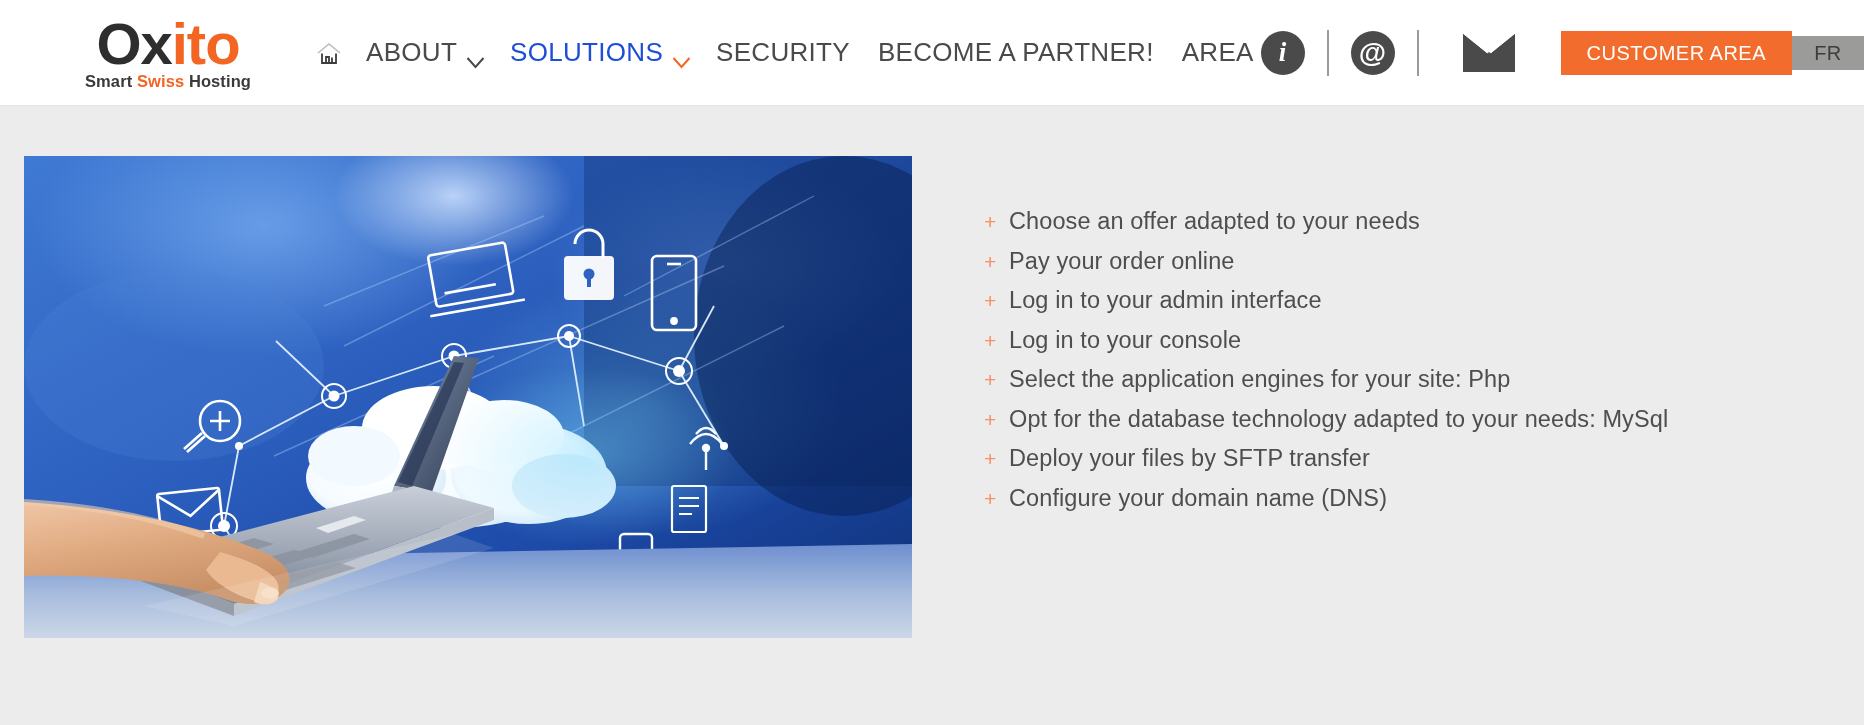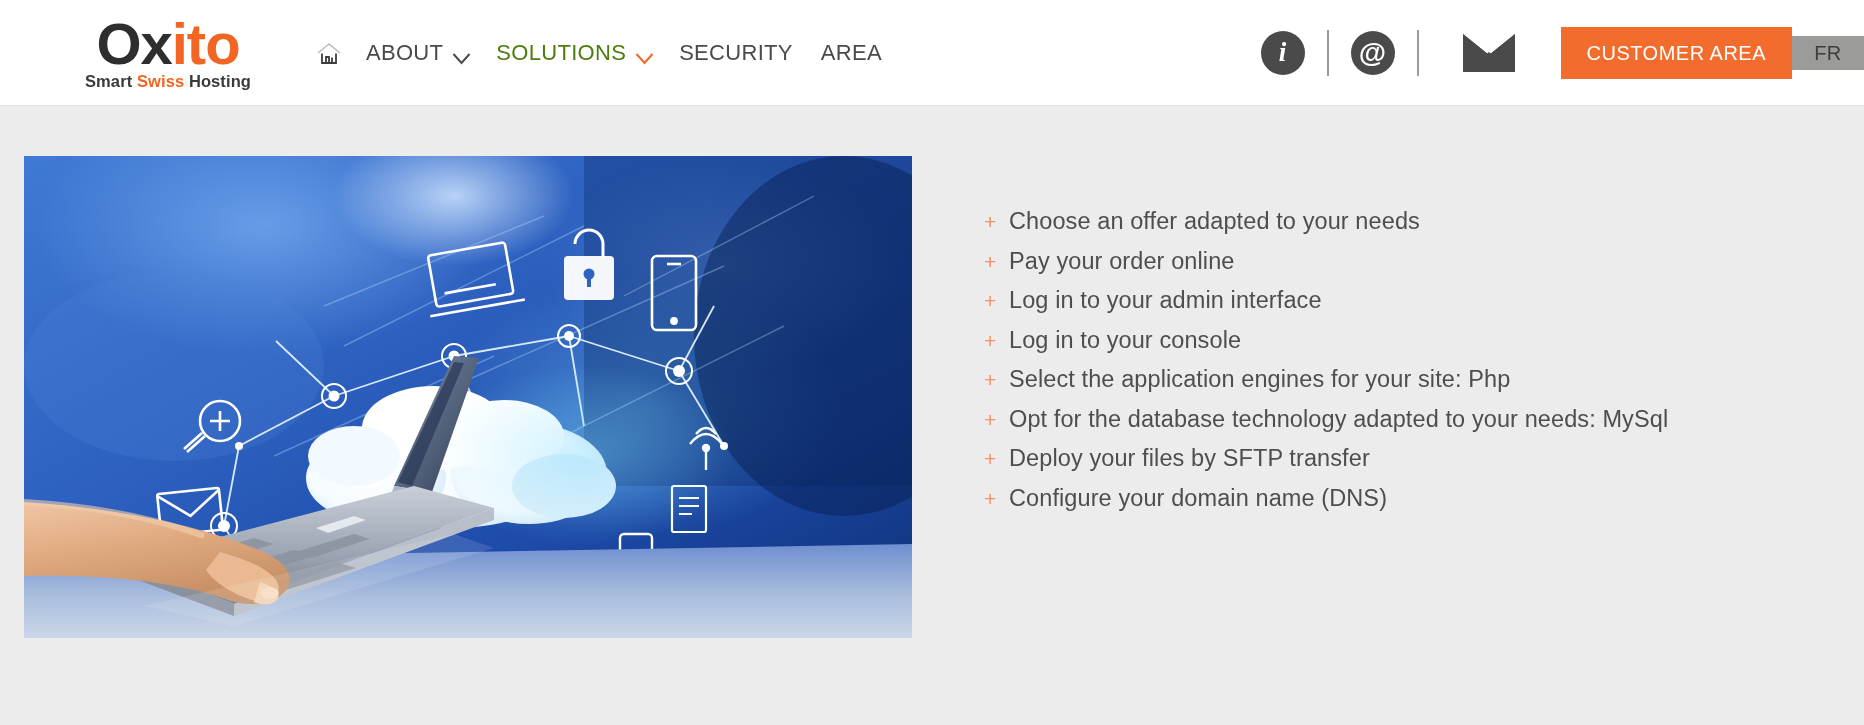--- a/index.html
+++ b/index.html
@@ -61,28 +61,28 @@
     align-items: center;
     justify-content: center;
     width: 26px;
     height: 26px;
     margin-right: 10px;
     margin-top: 3px;
   }
   .nav-item {
     display: flex;
     align-items: center;
-    font-size: 22px;
+    font-size: 26px;
     color: #4a4a4a;
     letter-spacing: 0.3px;
     padding: 6px 14px;
     cursor: pointer;
     white-space: nowrap;
   }
-  .nav-item.accent { color: #4d7c0f; }
+  .nav-item.accent { color: #1d4ed8; }
   .chev {
     display: inline-block;
     margin-left: 9px;
     width: 16px;
     height: 16px;
   }
 
   
   .header-right {
     position: absolute;
@@ -132,21 +132,21 @@
     align-items: center;
     justify-content: center;
     cursor: pointer;
   }
   .btn-customer {
     margin-left: 46px;
     background: #f26c2e;
     color: #ffffff;
     font-size: 20px;
     letter-spacing: 0.5px;
-    height: 52px;
+    height: 44px;
     display: flex;
     align-items: center;
     padding: 10px 26px;
     cursor: pointer;
     border: none;
     font-family: "Liberation Sans", sans-serif;
   }
   .btn-lang {
     background: #9b9b99;
     color: #3d3d3d;
@@ -240,20 +240,23 @@
         <svg width="19" height="13" viewBox="0 0 19 13">
             <path d="M1.5 2 L9.5 11 L17.5 2" stroke="#f26522" stroke-width="2" fill="none"></path>
           </svg>
       </span>
     </div>
 
     <div class="nav-item">
       <span>SECURITY</span>
     </div>
 
+    <div class="nav-item">
+      <span>BECOME A PARTNER!</span>
+    </div>
 
     <div class="nav-item">
       <span>AREA</span>
     </div>
   </nav>
 
   <div class="header-right">
 
     <div class="circ-icon">
       <span class="glyph-i">i</span>

